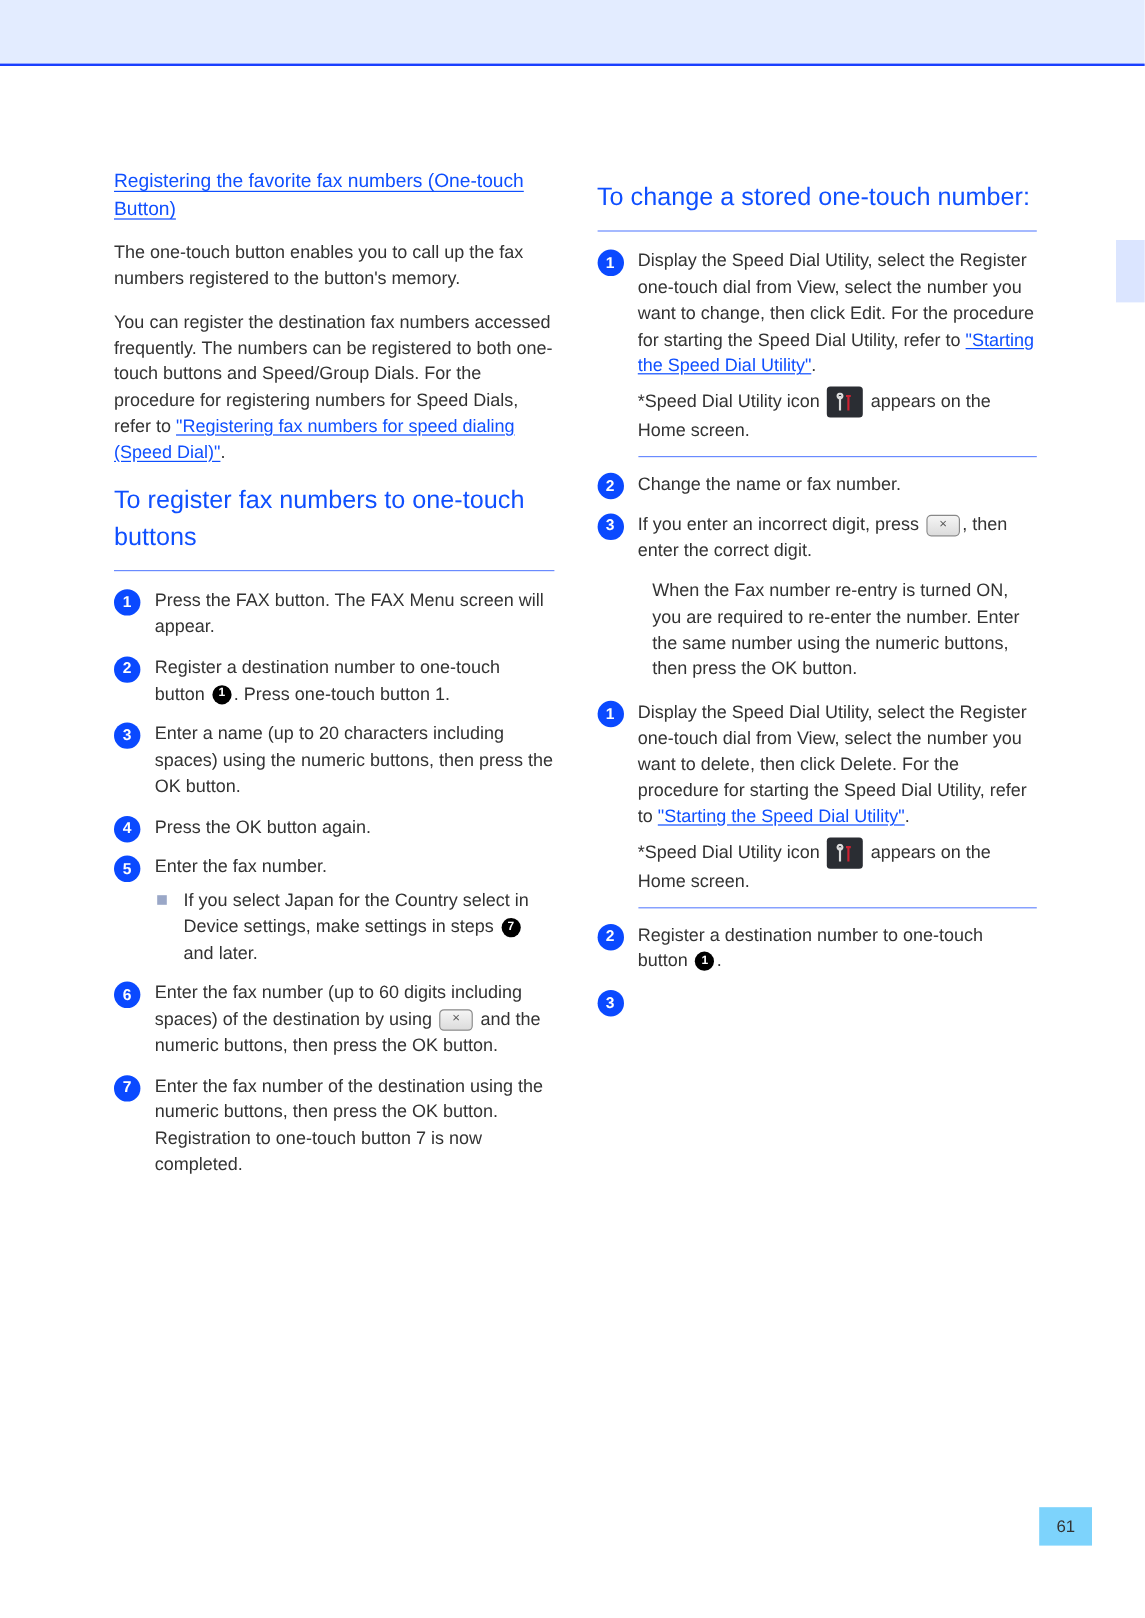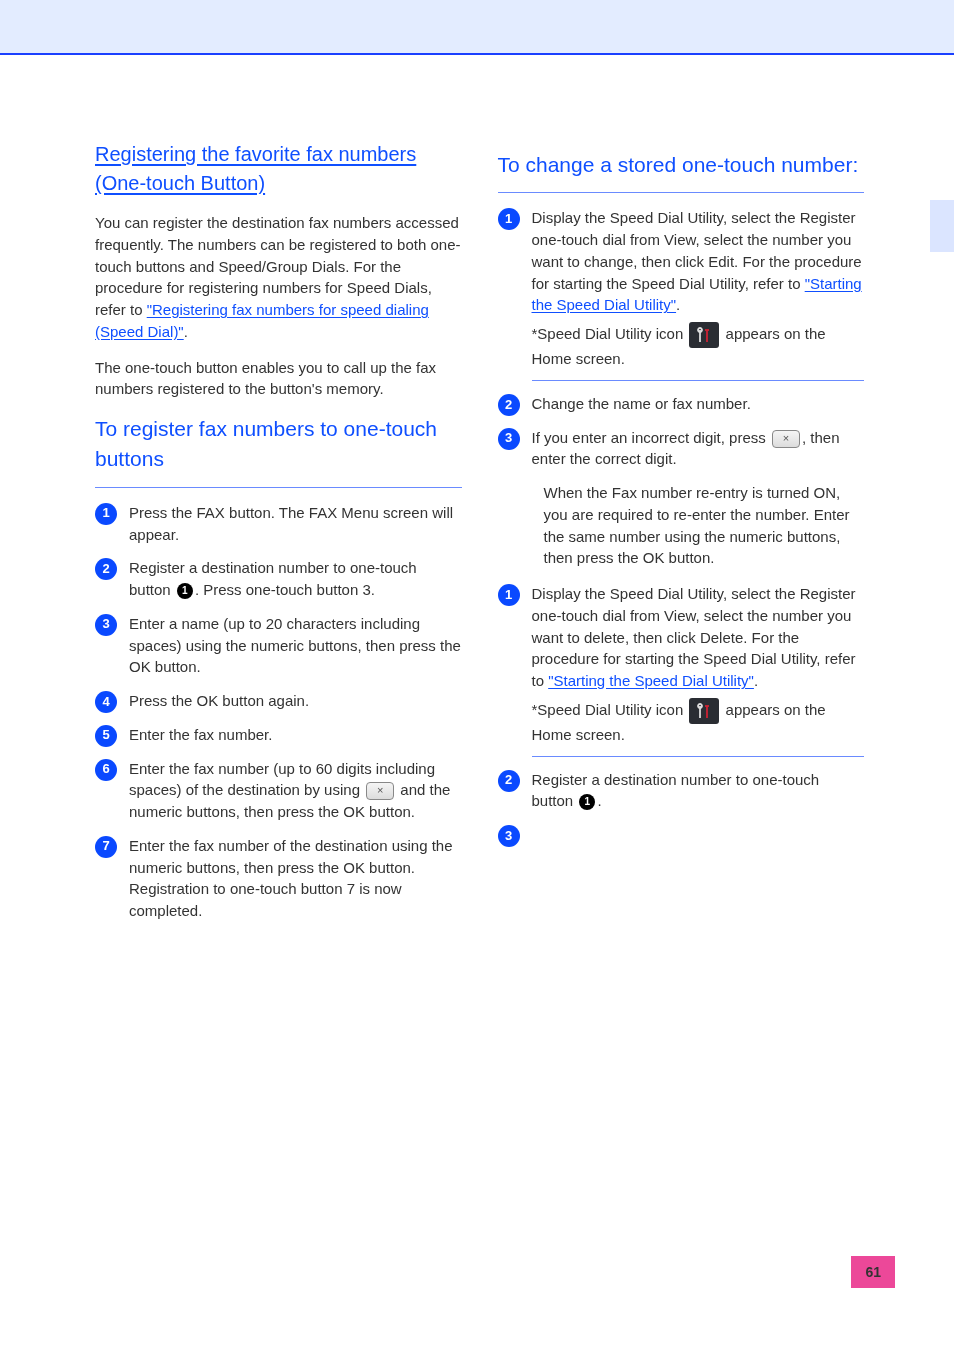--- a/index.html
+++ b/index.html
@@ -28,21 +28,21 @@
     background:#dbe5ff;
   }
   .content {
     display:flex;
     gap: 36px;
     padding: 85px 90px 0 95px;
   }
   .col { flex:1; min-width:0; }
   .h3-link {
     color:#0f4fff;
-    font-size:20px;
+    font-size:16px;
     text-decoration:underline;
     text-underline-offset:3px;
     margin:0 0 14px 0;
     font-weight:400;
     border-bottom:none;
   }
   .rule-head {
     color:#0f4fff;
     font-size:21px;
     border-bottom:1px solid #6a8bff;
@@ -88,59 +88,62 @@
     content:"×"; position:absolute; inset:0; display:flex; align-items:center;
     justify-content:center; font-size:11px; color:#555;
   }
   .utility-icon {
     display:inline-flex; width:30px; height:26px; border-radius:3px;
     background:#2a2d33; vertical-align:middle; margin:0 2px;
     align-items:center; justify-content:center;
   }
   .utility-icon svg { display:block; }
   .page-foot {
-    position:absolute; right:59px; bottom:60px;
-    background:#ec4899; color:#333; font-size:14px; padding:6px 14px;font-weight:bold;
+    position:absolute; right:44px; bottom:60px;
+    background:#7dd3fc; color:#333; font-size:14px; padding:6px 14px;
   }
 </style>
 </head>
 <body>
 
 <div class="top-band"></div>
 <div class="thumb-tab"></div>
 
 <div class="content">
 
   <div class="col">
     <div class="h3-link">Registering the favorite fax numbers (One-touch Button)</div>
 
+    <p>The one-touch button enables you to call up the fax numbers registered to the button's memory.</p>
     <p>
       <span>You can register the destination fax numbers accessed frequently. The numbers can be registered to both one-touch buttons and Speed/Group Dials. For the procedure for registering numbers for Speed Dials, refer to </span>
       <span class="link-inline">"Registering fax numbers for speed dialing (Speed Dial)"</span><span>.</span>
     </p>
-    <p>The one-touch button enables you to call up the fax numbers registered to the button's memory.</p>
 
     <div class="rule-head">To register fax numbers to one-touch buttons</div>
 
     <ol class="bluesteps">
       <li><span class="blue-n">1</span>
         <span>Press the FAX button. The FAX Menu screen will appear.</span>
       </li>
       <li><span class="blue-n">2</span>
-        <span>Register a destination number to one-touch button </span><span class="inline-num-sm">1</span><span>. Press one-touch button 3.</span>
+        <span>Register a destination number to one-touch button </span><span class="inline-num-sm">1</span><span>. Press one-touch button 1.</span>
       </li>
       <li><span class="blue-n">3</span>
         <span>Enter a name (up to 20 characters including spaces) using the numeric buttons, then press the OK button.</span>
       </li>
       <li><span class="blue-n">4</span>
         <span>Press the OK button again.</span>
       </li>
       <li><span class="blue-n">5</span>
         <span>Enter the fax number.</span>
         <ul class="sq">
+          <li>
+            <span>If you select Japan for the Country select in Device settings, make settings in steps </span><span class="inline-num-sm">7</span><span> and later.</span>
+          </li>
         </ul>
       </li>
       <li><span class="blue-n">6</span>
         <span>Enter the fax number (up to 60 digits including spaces) of the destination by using </span><span class="key-icon"></span><span> and the numeric buttons, then press the OK button.</span>
       </li>
       <li><span class="blue-n">7</span>
         <span>Enter the fax number of the destination using the numeric buttons, then press the OK button. Registration to one-touch button 7 is now completed.</span>
       </li>
     </ol>
   </div>

